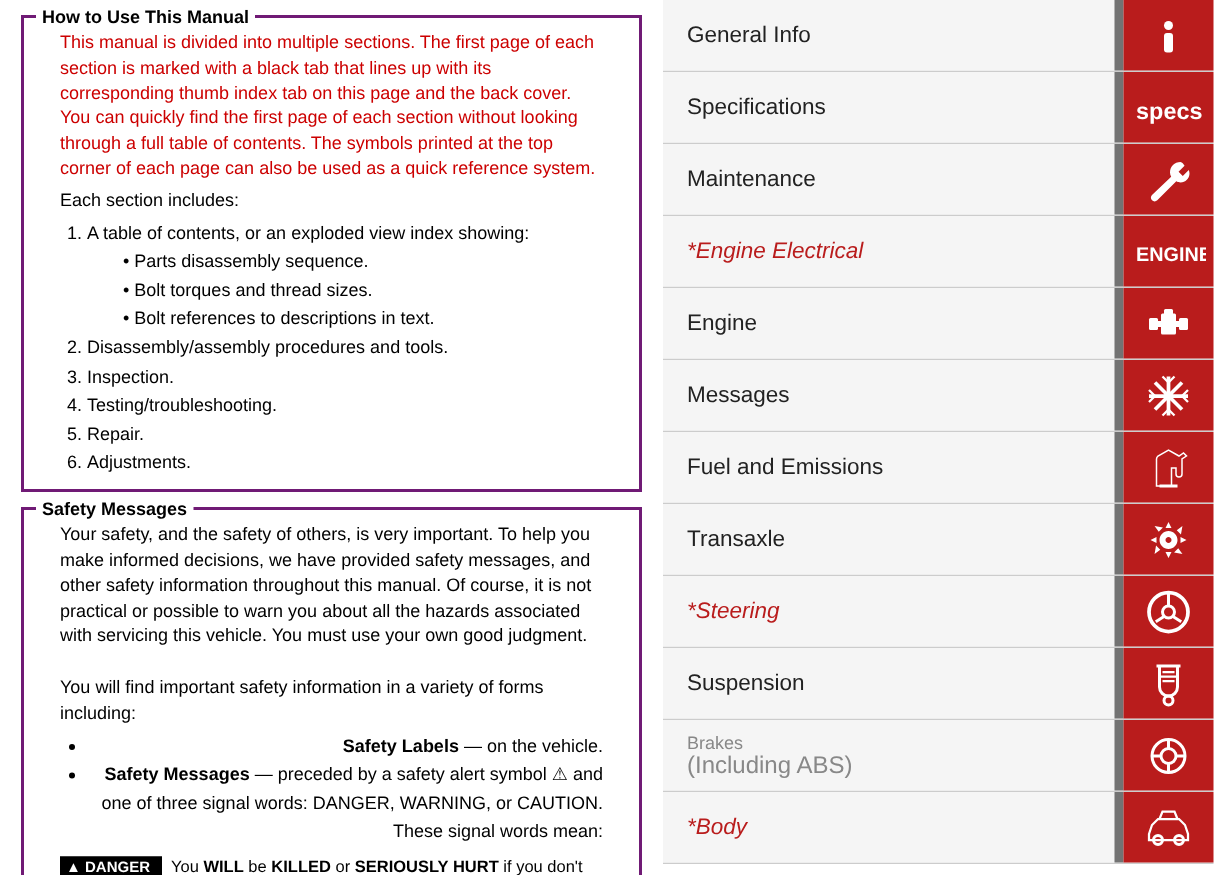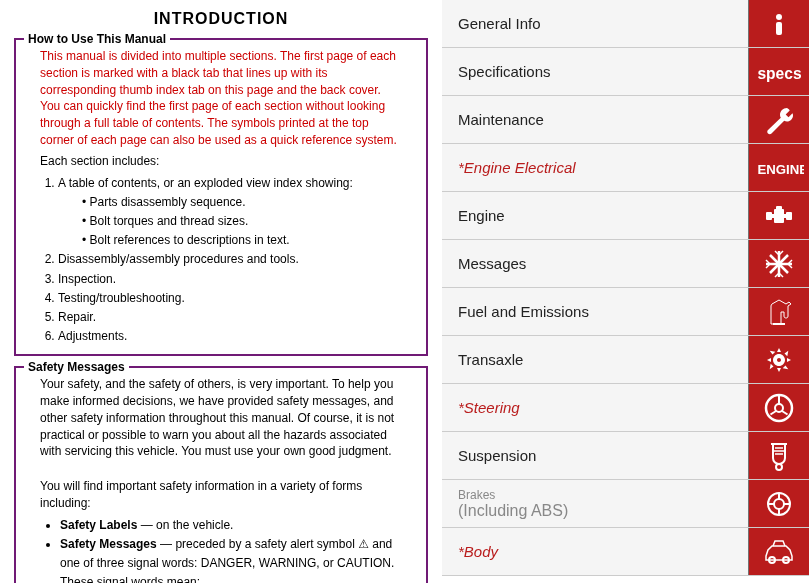--- a/index.html
+++ b/index.html
@@ -59,20 +59,21 @@
       line-height: 1.6;
     }
 
     .section-box ul {
       margin-left: 24px;
       line-height: 1.6;
     }
 
     .section-box ul.bullet {
       list-style: disc;
+      text-align: right;
     }
 
     .section-box ul.dash {
       list-style: none;
     }
 
     .section-box ul.dash li::before {
       content: "• ";
     }
 
@@ -128,21 +129,21 @@
 
     .sidebar-label {
       flex: 1;
       display: flex;
       align-items: center;
       padding-left: 16px;
       font-size: 15px;
       font-weight: normal;
       color: #222;
       background: #f5f5f5;
-      border-right: 1px solid #737373;
+      border-right: 6px solid #737373;
     }
 
     .sidebar-label.starred {
       color: #b91c1c;
       font-style: italic;
     }
 
     .sidebar-label.faded {
       color: #999;
     }
@@ -163,21 +164,20 @@
     }
 
     .right-sidebar-wrapper {
       position: relative;
     }
   </style>
 </head>
 <body>
 
 <div class="left-panel">
-  <div class="main-title">INTRODUCTION</div>
 
   <div class="section-box">
     <span class="section-box-title">How to Use This Manual</span>
     <p class="red-text">This manual is divided into multiple sections. The first page of each section is marked with a black tab that lines up with its corresponding thumb index tab on this page and the back cover. You can quickly find the first page of each section without looking through a full table of contents. The symbols printed at the top corner of each page can also be used as a quick reference system.</p>
     <p>Each section includes:</p>
     <ol>
       <li>A table of contents, or an exploded view index showing:
         <ul class="dash">
           <li>Parts disassembly sequence.</li>
           <li>Bolt torques and thread sizes.</li>

